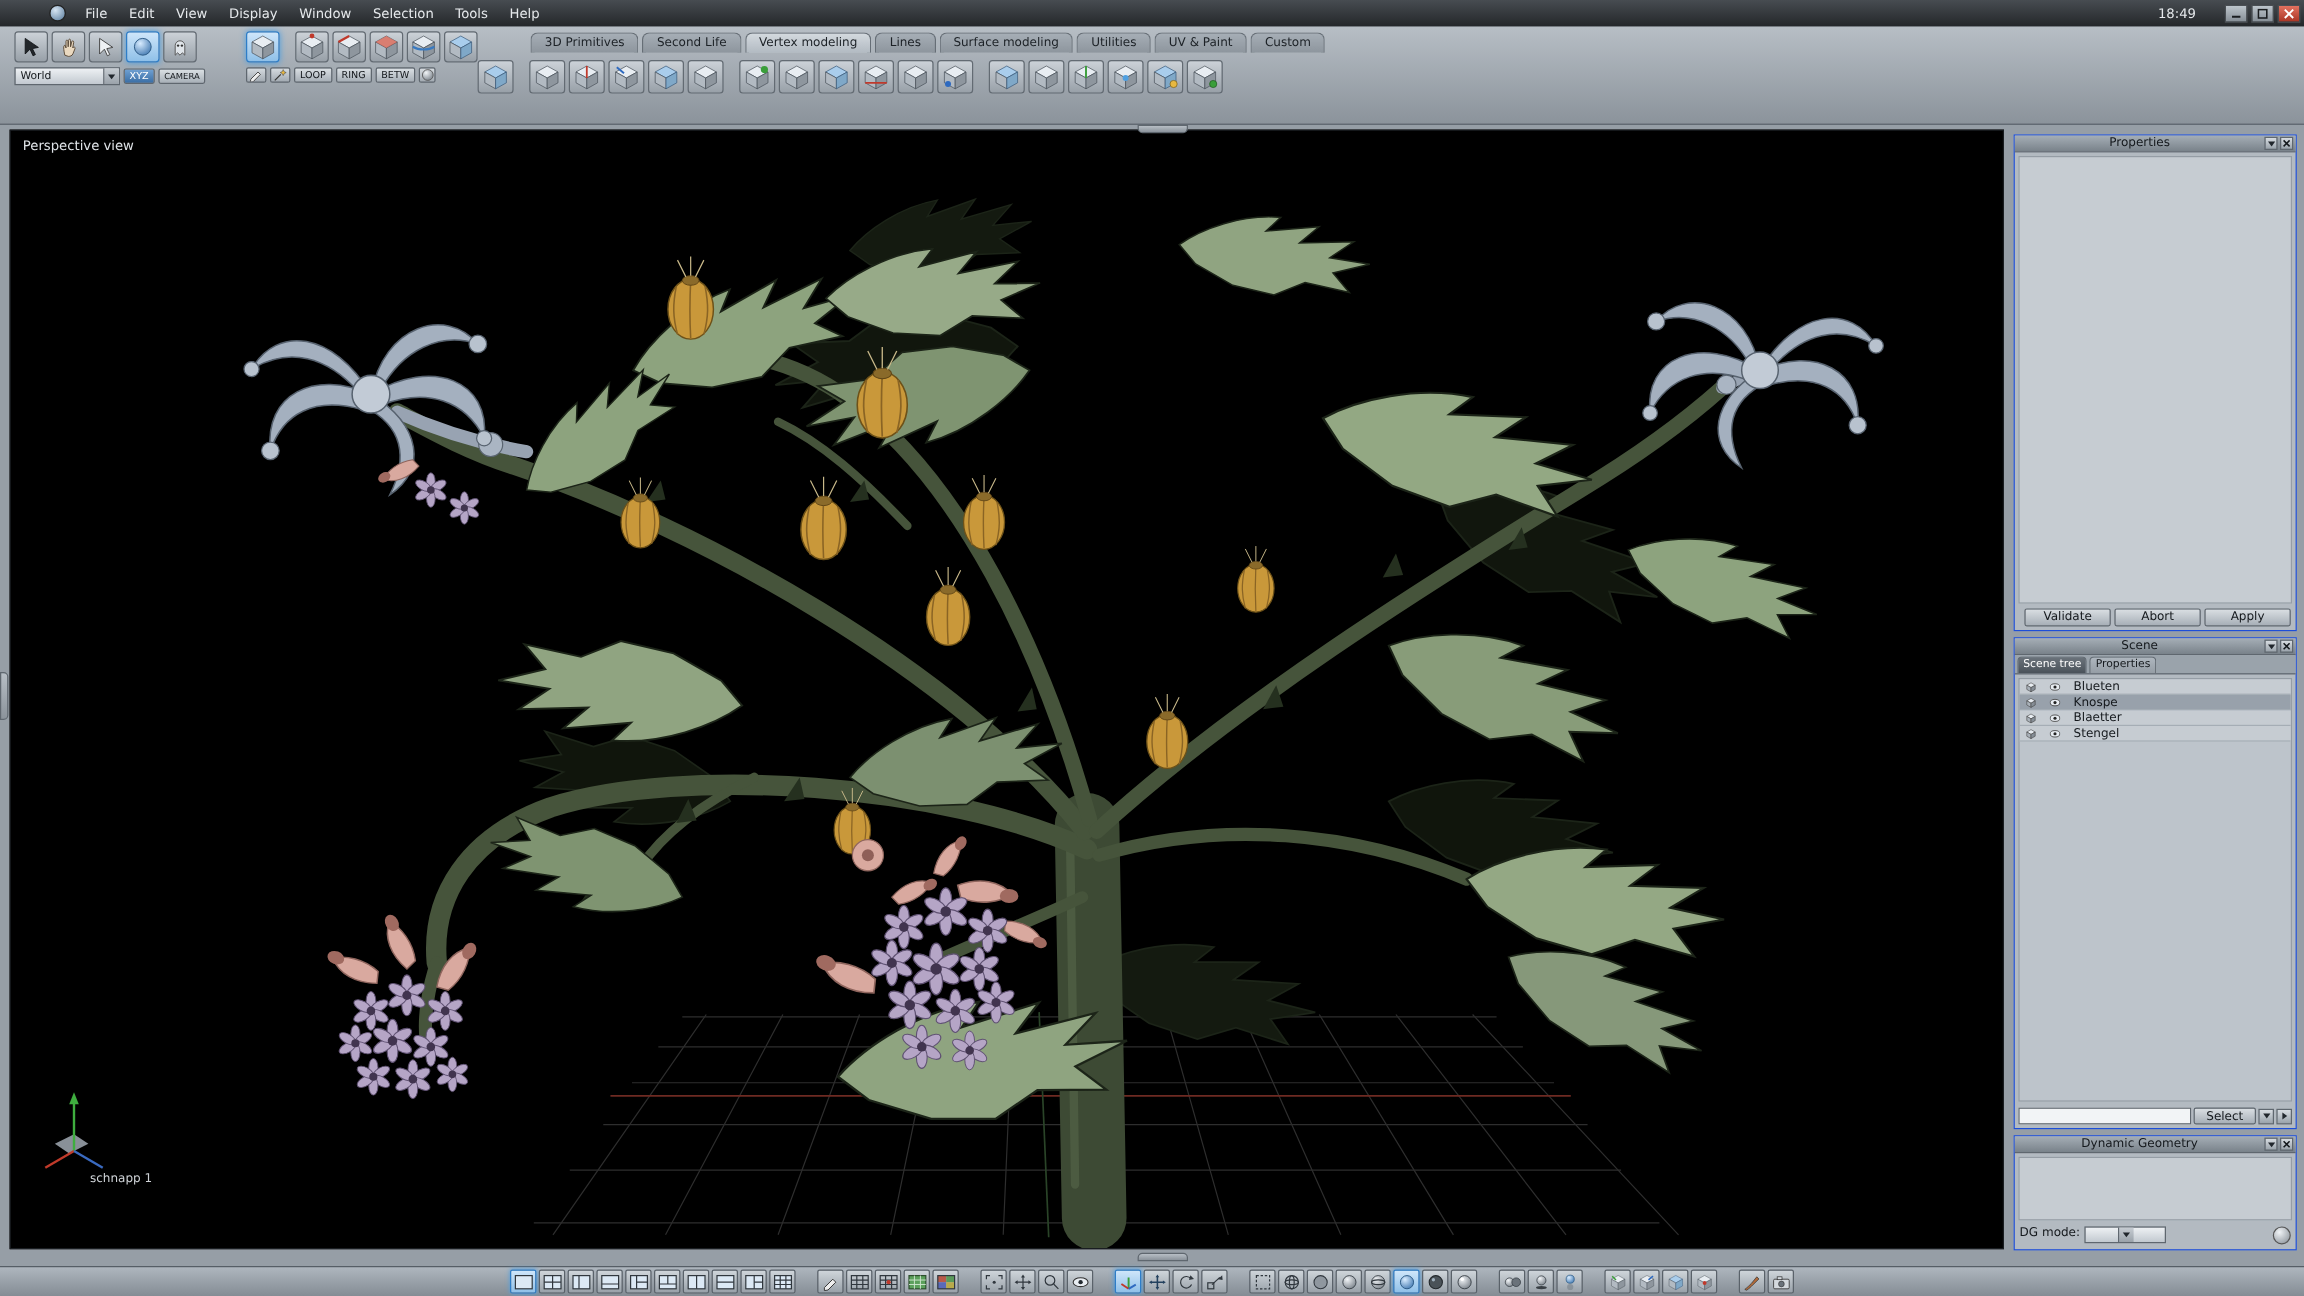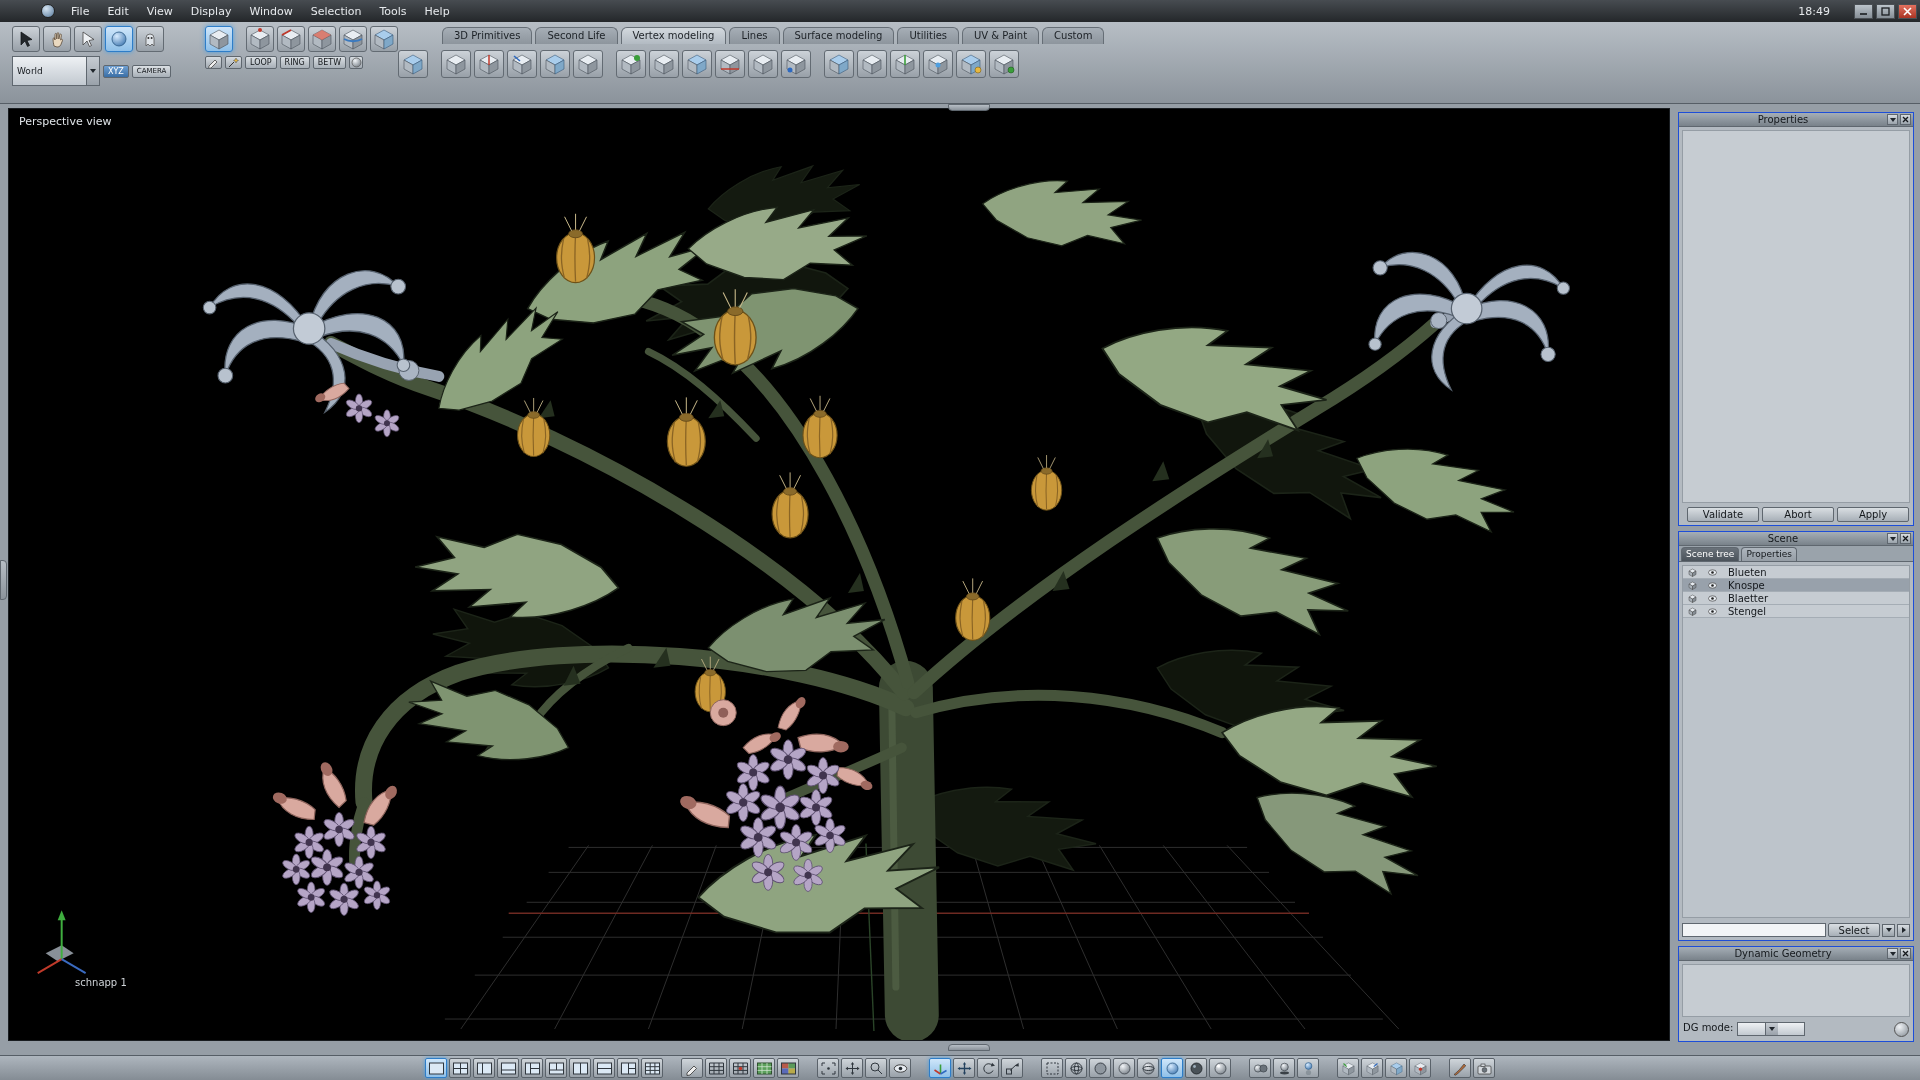--- a/index.html
+++ b/index.html
@@ -20,21 +20,21 @@
 .tabs{position:absolute;left:394px;top:5px;display:flex;gap:3px;padding-left:48px;}
 .tab{font-size:10px;padding:2px 11px 3px;background:linear-gradient(#a6aeb6,#8d959d);border:1px solid #666e76;border-bottom:none;border-radius:6px 6px 0 0;color:#1c2126;white-space:nowrap;}
 .tab.active{background:linear-gradient(#d3d9de,#b2bac2);}
 .cluster{position:absolute;}
 .trow{display:flex;gap:3px;}
 .tbtn{width:28px;height:26px;border:1px solid #636b73;border-radius:3px;background:linear-gradient(#ccd2d8,#98a0a8);display:flex;align-items:center;justify-content:center;}
 .tbtn.active{border-color:#2d7dc8;background:linear-gradient(#cfe6fa,#8fc0e8);box-shadow:0 0 5px #4f9fe0;}
 .tbtn.main{width:30px;height:28px;}
 .gapL{margin-left:10px;}
 .row2{margin-top:4px;display:flex;align-items:center;gap:3px;}
-.dropdown{height:30px;background:linear-gradient(#eef1f4,#c2c9d0);border:1px solid #5f676f;display:flex;align-items:center;font-size:9px;}
+.dropdown{height:15px;background:linear-gradient(#eef1f4,#c2c9d0);border:1px solid #5f676f;display:flex;align-items:center;font-size:9px;}
 .dropdown .dval{flex:1;padding:0 4px;white-space:nowrap;overflow:hidden;}
 .darr{width:13px;height:100%;border-left:1px solid #5f676f;background:linear-gradient(#c6ccd2,#9aa2aa);display:flex;align-items:center;justify-content:center;}
 .tri{width:0;height:0;border-left:3px solid transparent;border-right:3px solid transparent;border-top:4px solid #20262c;display:block;}
 .tri-right{border-top:3px solid transparent;border-bottom:3px solid transparent;border-left:4px solid #20262c;border-right:none;}
 .smbtn{height:13px;padding:0 4px;font-size:8px;border:1px solid #5f676f;border-radius:2px;background:linear-gradient(#dbe0e4,#a7afb7);display:flex;align-items:center;justify-content:center;color:#14181c;}
 .smbtn.xyz{background:linear-gradient(#6fa0d2,#3a6ea5);color:#fff;}
 .tinybtn{width:17px;height:13px;border:1px solid #5f676f;border-radius:2px;background:linear-gradient(#d6dbe0,#a2aab2);display:flex;align-items:center;justify-content:center;}
 .circlebtn{width:14px;height:13px;border:1px solid #5f676f;border-radius:2px;background:linear-gradient(#d6dbe0,#a2aab2);display:flex;align-items:center;justify-content:center;}
 
 

